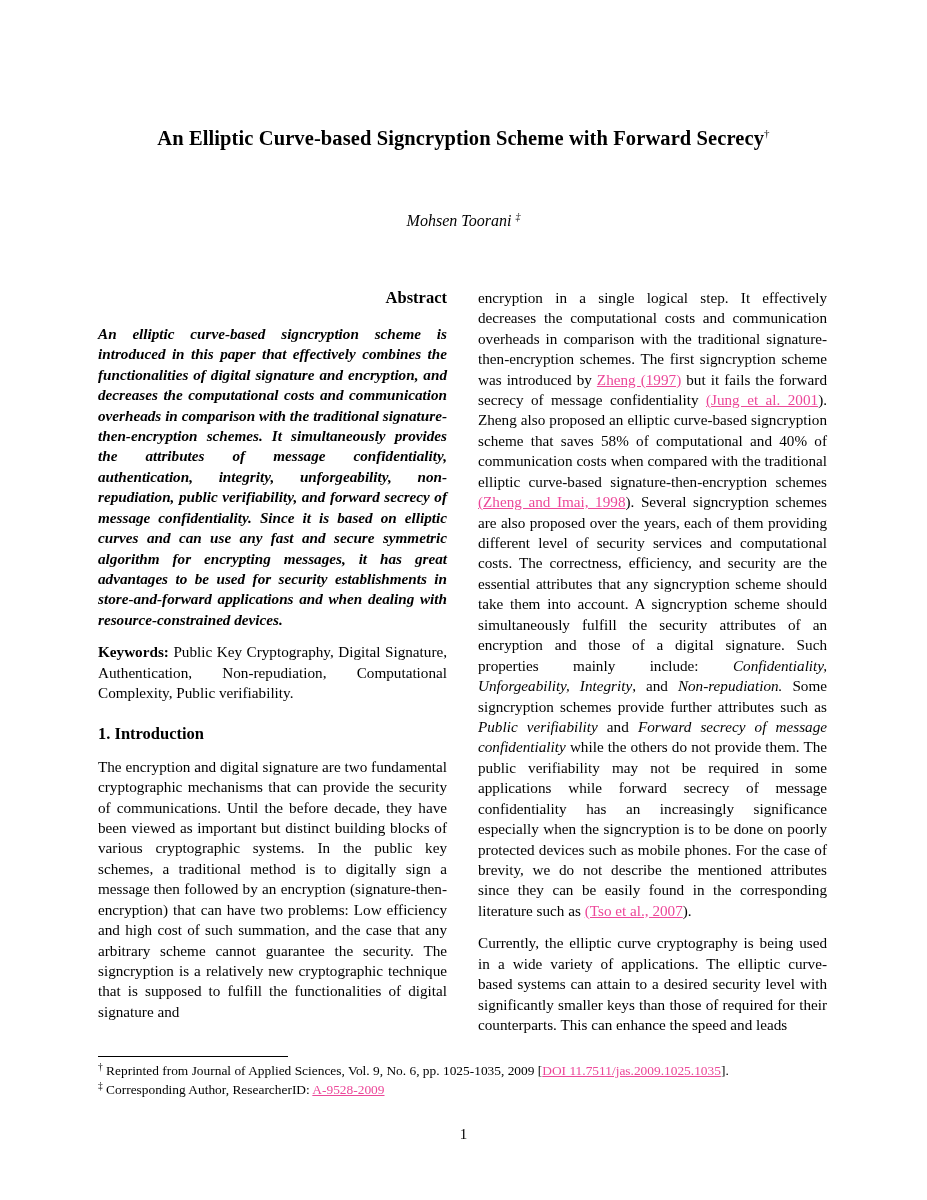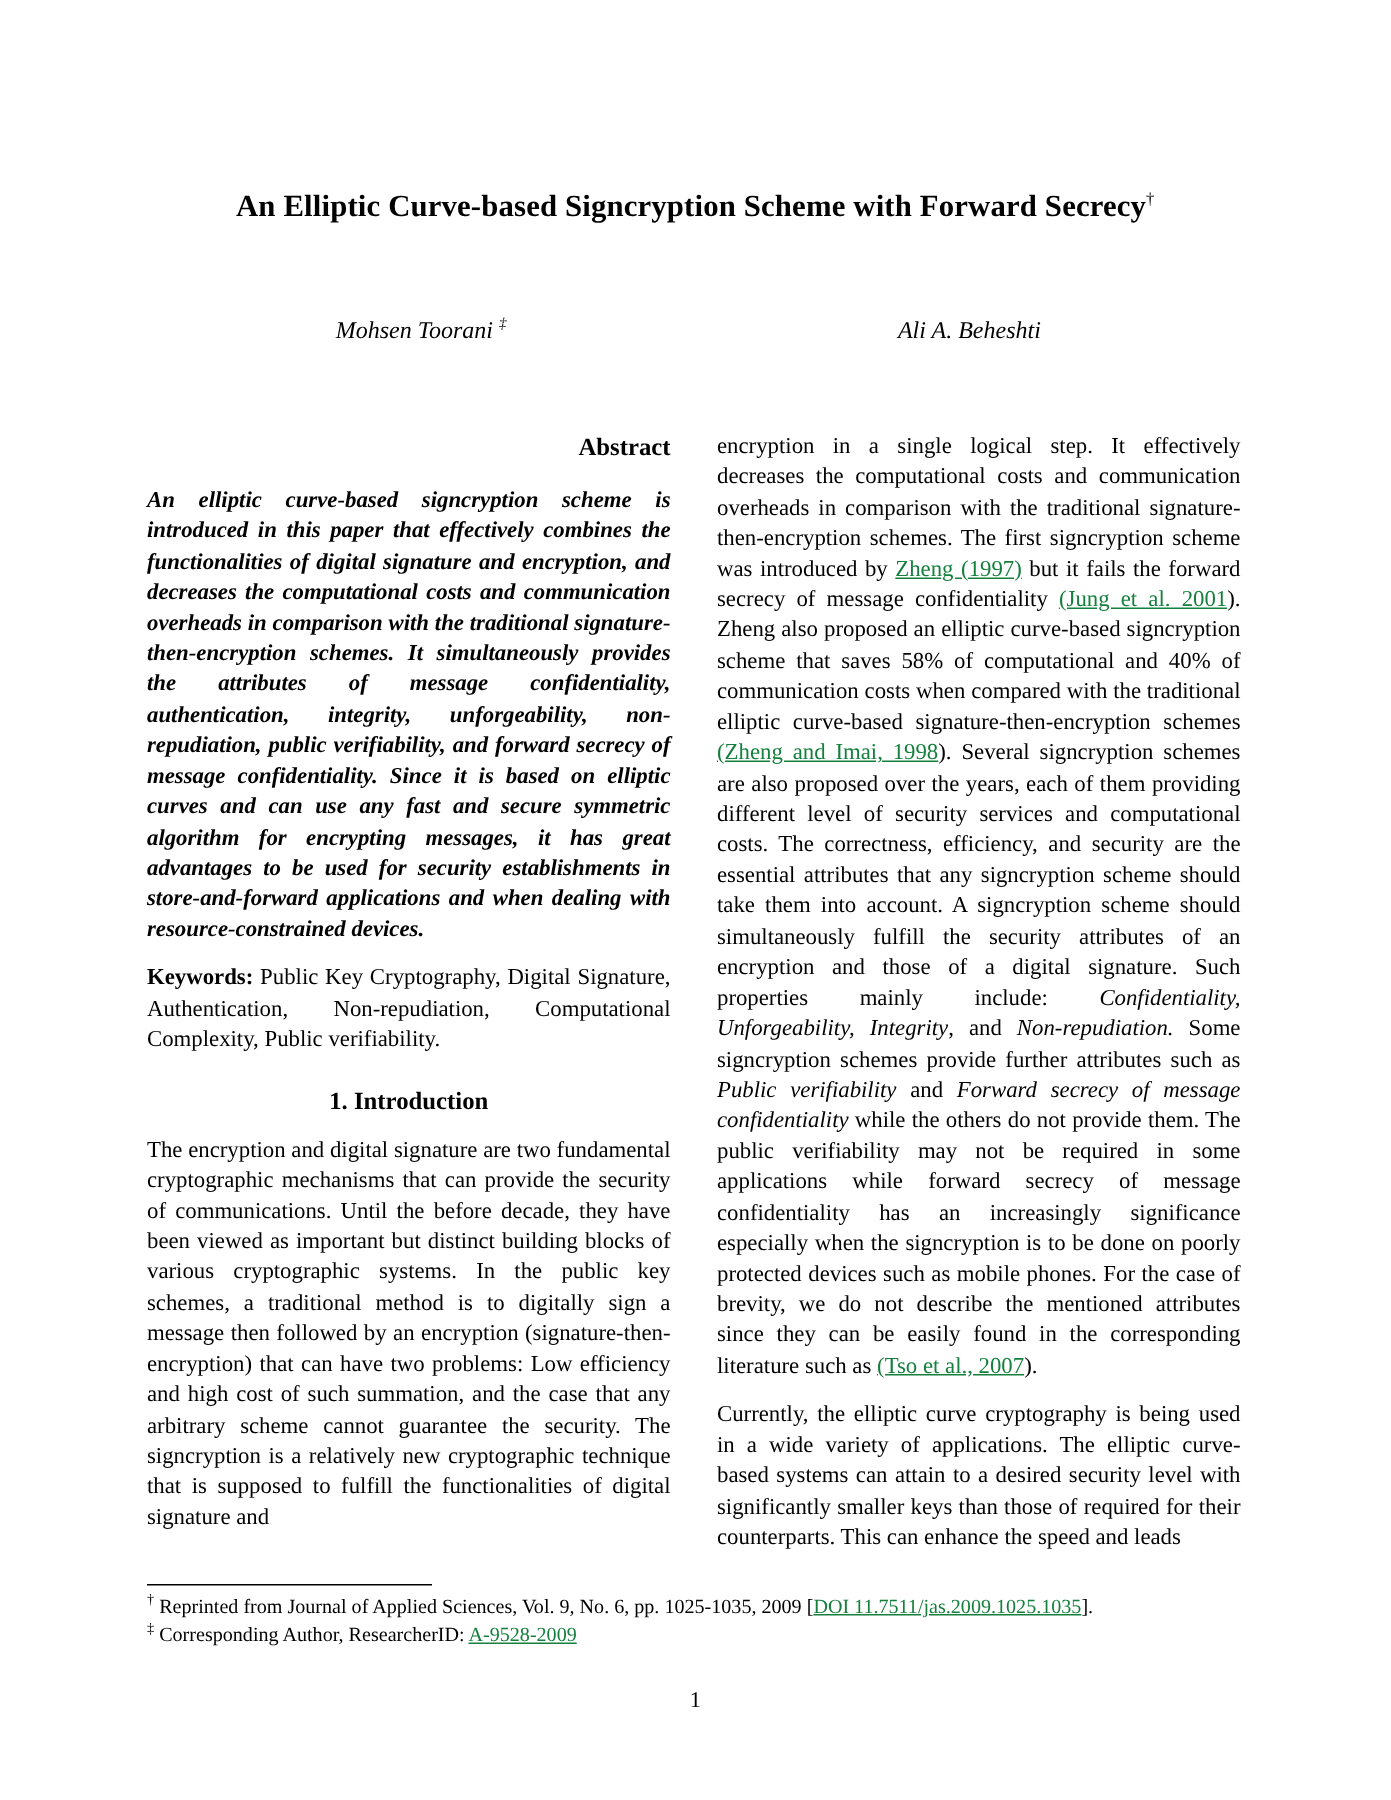--- a/index.html
+++ b/index.html
@@ -97,27 +97,27 @@
     font-weight: bold;
   }
   p.last { margin-bottom: 0; }
 
   .kw-label { font-weight: bold; }
 
   .section-head {
     margin: 20px 0 13px 0;
     font-size: 16.5px;
     font-weight: bold;
-    text-align: center;
+    text-align: left;
   }
 
   .it { font-style: italic; }
 
   a.ref {
-    color: #15803d;
+    color: #ec4899;
     text-decoration: underline;
   }
 
   
   .footnotes {
     position: absolute;
     left: 98px;
     top: 1056px;
     width: 740px;
   }
@@ -154,21 +154,20 @@
 <body>
 
 <div class="page">
 
   <div class="content">
 
     <h1 class="title"><span>An Elliptic Curve-based Signcryption Scheme with Forward Secrecy</span><sup>†</sup></h1>
 
     <div class="authors">
       <div class="author"><span>Mohsen Toorani</span> <sup>‡</sup></div>
-      <div class="author"><span>Ali A. Beheshti</span><sup></sup></div>
     </div>
 
     <div class="columns">
 
       <div class="col">
 
         <div class="abstract-head">Abstract</div>
 
         <p class="body abs">An elliptic curve-based signcryption scheme is introduced in this paper that effectively combines the functionalities of digital signature and encryption, and decreases the computational costs and communication overheads in comparison with the traditional signature-then-encryption schemes. It simultaneously provides the attributes of message confidentiality, authentication, integrity, unforgeability, non-repudiation, public verifiability, and forward secrecy of message confidentiality. Since it is based on elliptic curves and can use any fast and secure symmetric algorithm for encrypting messages, it has great advantages to be used for security establishments in store-and-forward applications and when dealing with resource-constrained devices.</p>
 

